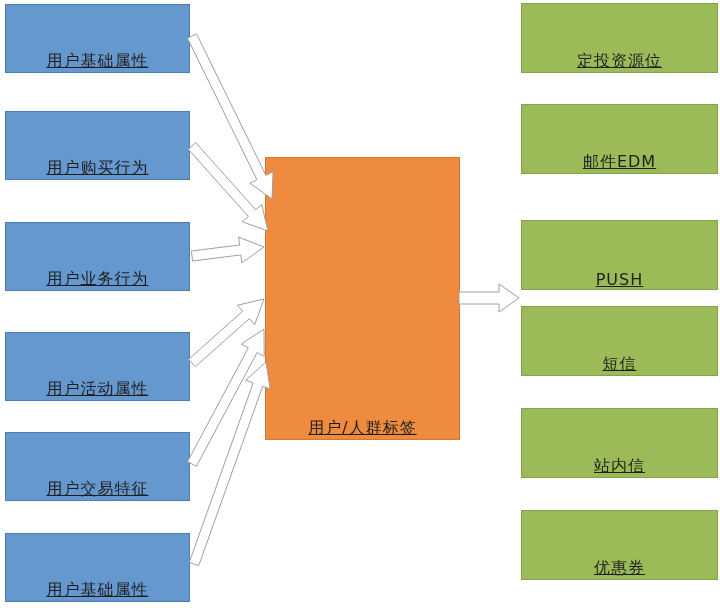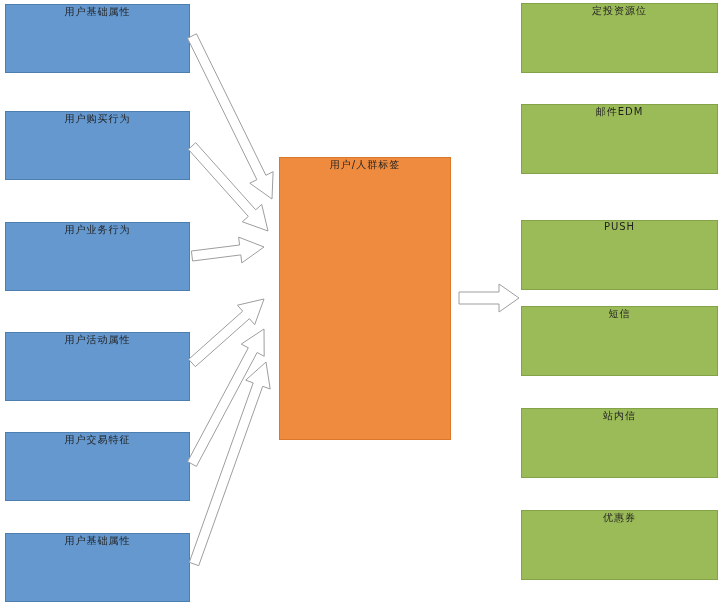--- a/index.html
+++ b/index.html
@@ -11,51 +11,51 @@
   #canvas {
     position: relative;
     width: 720px;
     height: 610px;
     background: #ffffff;
     overflow: hidden;
   }
   .box {
     position: absolute;
     display: flex;
-    align-items: flex-start;
+    align-items: flex-end;
     justify-content: center;
     text-align: center;
-    font-size: 10px;
+    font-size: 16px;
     color: #1f1f1f;
     box-sizing: border-box;
     z-index: 1;
     letter-spacing: 1px;
+    text-decoration: underline;
   }
   .source {
     left: 5px;
     width: 185px;
     height: 69px;
     background: var(--source-fill, #6598ce);
     border: 1px solid var(--source-border, #4d7eb0);
   }
   .channel {
     left: 521px;
     width: 197px;
     height: 70px;
     background: var(--channel-fill, #9bbb59);
     border: 1px solid var(--channel-border, #84a348);
   }
   .center-box {
     left: 265px;
     top: 157px;
-    width: 172px;
+    width: 195px;
     height: 283px;
     background: var(--center-fill, #ee8b3e);
     border: 1px solid var(--center-border, #d9782a);
-    margin-left: 14px;
   }
   #arrow-layer {
     position: absolute;
     left: 0;
     top: 0;
     z-index: 2;
     pointer-events: none;
   }
 </style>
 </head>

